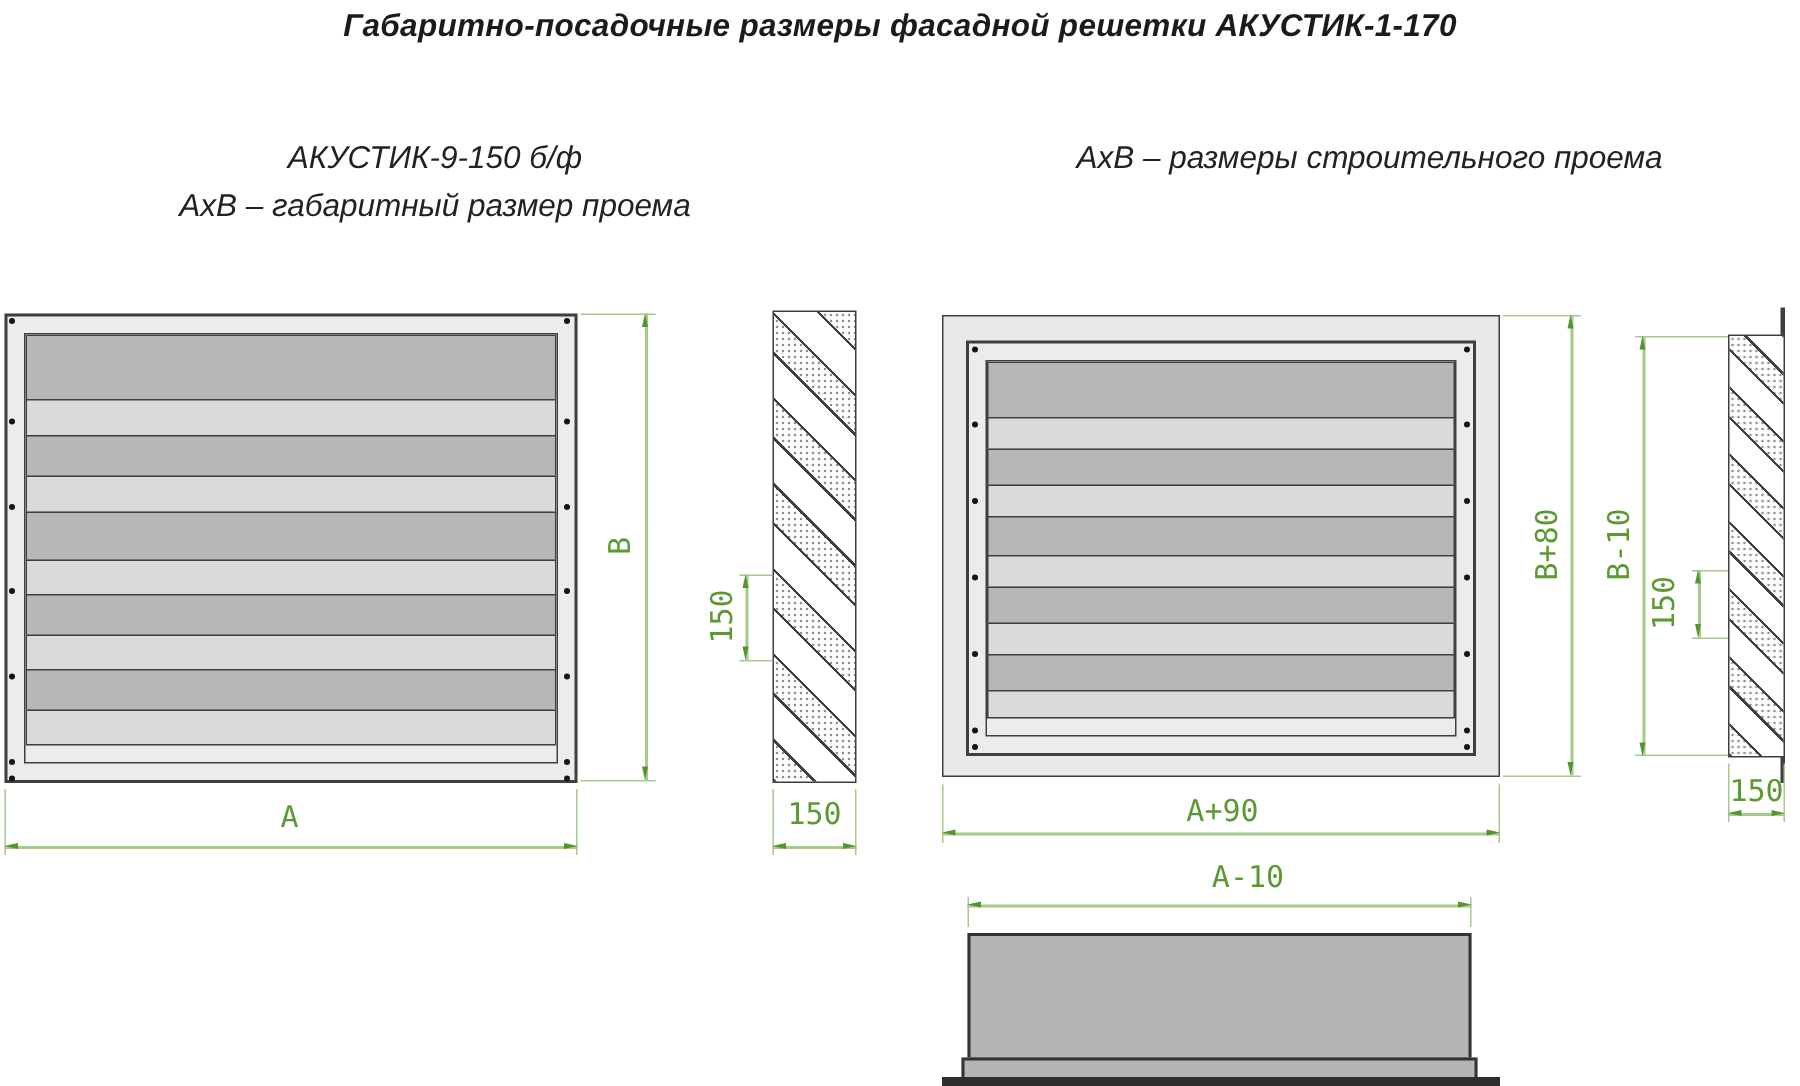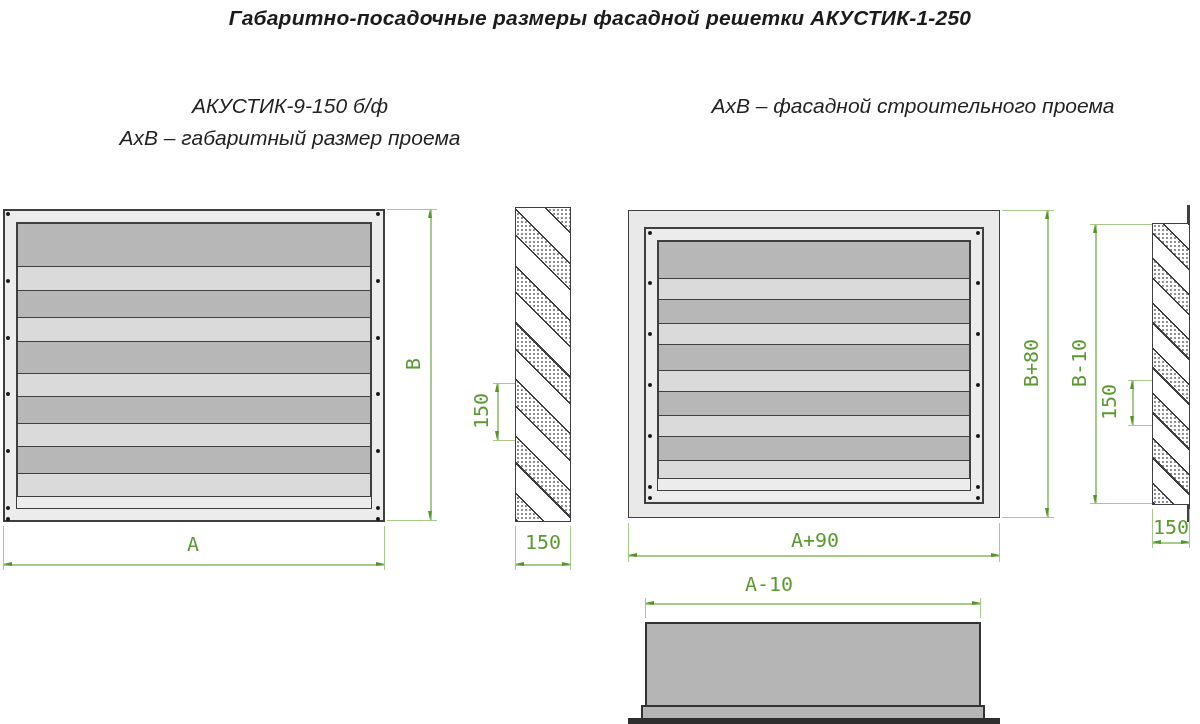--- a/index.html
+++ b/index.html
@@ -62,27 +62,27 @@
     border-color:#55942e transparent transparent transparent;}
   .dlab{position:absolute;width:110px;text-align:center;color:#5a9a30;
         font-family:"DejaVu Sans Mono",monospace;font-size:20px;line-height:24px;}
   .dlab.v{transform:rotate(-90deg);}
 </style>
 </head>
 <body>
 
 <div id="canvas">
 
-  <div class="title">Габаритно-посадочные размеры фасадной решетки АКУСТИК-1-250</div>
+  <div class="title">Габаритно-посадочные размеры фасадной решетки АКУСТИК-1-170</div>
   <div class="subtitle subtitle-left">
     <div>АКУСТИК-9-150 б/ф</div>
     <div>АхВ – габаритный размер проема</div>
   </div>
   <div class="subtitle subtitle-right">
-    <div>АхВ – фасадной строительного проема</div>
+    <div>АхВ – размеры строительного проема</div>
   </div>
 
   <div class="rect frame" style="left:3px;top:209px;width:382px;height:313px;"></div>
   <div class="slatarea" id="slats-left" style="left:16px;top:222px;width:356px;height:287px;">
       <div class="slat dark" style="height: 44px;"></div>
       <div class="slat light" style="height: 26px;"></div>
       <div class="slat dark" style="height: 28px;"></div>
       <div class="slat light" style="height: 26px;"></div>
       <div class="slat dark" style="height: 33px;"></div>
       <div class="slat light" style="height: 25px;"></div>
@@ -186,18 +186,18 @@
   <div class="dlab v" style="left:1054px;top:390px;">150</div>
 
   <div class="xline" style="left:1152px;top:509px;width:1px;height:39px;"></div>
   <div class="xline" style="left:1189px;top:509px;width:1px;height:39px;"></div>
   <div class="dimh" style="left:1152px;top:542px;width:38px;"></div>
   <div class="dlab" style="left:1116px;top:515px;">150</div>
 
   <div class="xline" style="left:645px;top:598px;width:1px;height:20px;"></div>
   <div class="xline" style="left:980px;top:598px;width:1px;height:20px;"></div>
   <div class="dimh" style="left:645px;top:603px;width:336px;"></div>
-  <div class="dlab" style="left:714px;top:572px;">А-10</div>
+  <div class="dlab" style="left:777px;top:572px;">А-10</div>
   <div class="grayfill" style="left:645px;top:622px;width:336px;height:85px;"></div>
   <div class="grayfill" style="left:641px;top:705px;width:344px;height:15px;"></div>
   <div class="bar" style="left:628px;top:718px;width:372px;height:6px;"></div>
 
 </div>
 
 </body></html>

